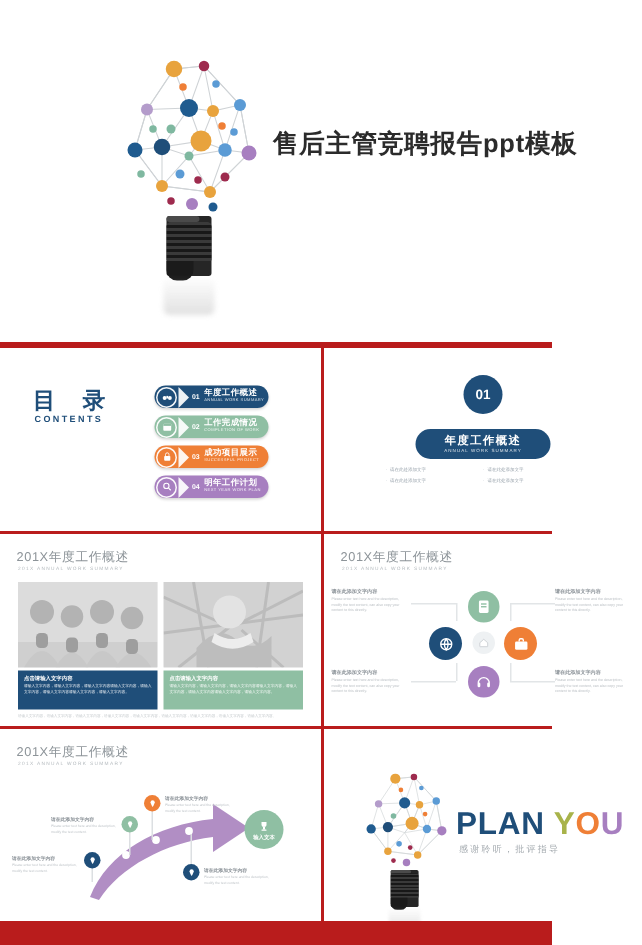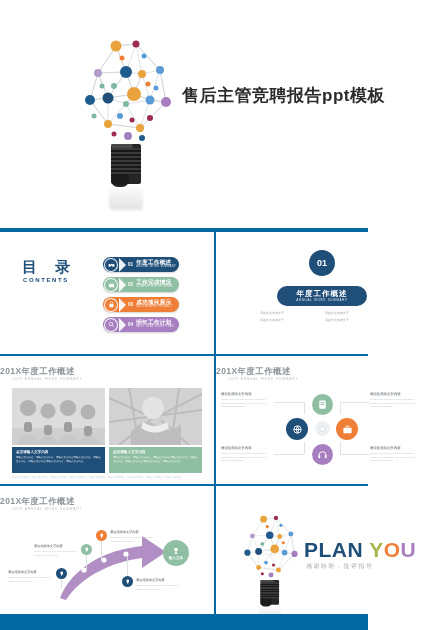--- a/index.html
+++ b/index.html
@@ -2,21 +2,21 @@
 <html><head>
 <meta charset="utf-8">
 <style>
   * { box-sizing: border-box; margin: 0; padding: 0; }
   html, body {
     width: 428px; height: 630px;
     background: #ffffff;
     font-family: "Liberation Sans", "DejaVu Sans", sans-serif;
     overflow: hidden;
   }
-  .page { position: relative; width: 368px; height: 630px; background:#0369a1; }
+  .page { position: relative; width: 368px; height: 630px; background:#b91c1c; }
 
   
   .slide { position: absolute; background: #ffffff; overflow: hidden; }
 
   
   #slide-title { left: 0; top: 0; width: 428px; height: 228px; }
   .bulb-wrap { position: absolute; }
   .bulb-title {
     position: absolute; left: 182px; top: 84px;
     font-size: 17px; font-weight: bold; color: #2b2b2b;
@@ -107,22 +107,22 @@
   
   #slide-photos { left: 0; top: 356px; width: 214px; height: 128px; }
   
   #slide-diagram { left: 216px; top: 356px; width: 212px; height: 128px; }
   
   #slide-arrow { left: 0; top: 486px; width: 214px; height: 128px; }
   
   #slide-thanks { left: 216px; top: 486px; width: 212px; height: 128px; }
 
   .sl-title{
-    position:absolute; left:0; top:10px;
-    font-size:8.5px; font-weight:bold; color:#8d9499; letter-spacing:.4px;
+    position:absolute; left:11px; top:10px;
+    font-size:8.5px; font-weight:normal; color:#8d9499; letter-spacing:.4px;
   }
   .sl-sub{
     position:absolute; left:12px; top:21px;
     font-size:3.2px; color:#b4babe; letter-spacing:.9px;
   }
 
   .photo{
     position:absolute; overflow:hidden; background:#d9d9d9;
   }
   .photo svg{ display:block; }

